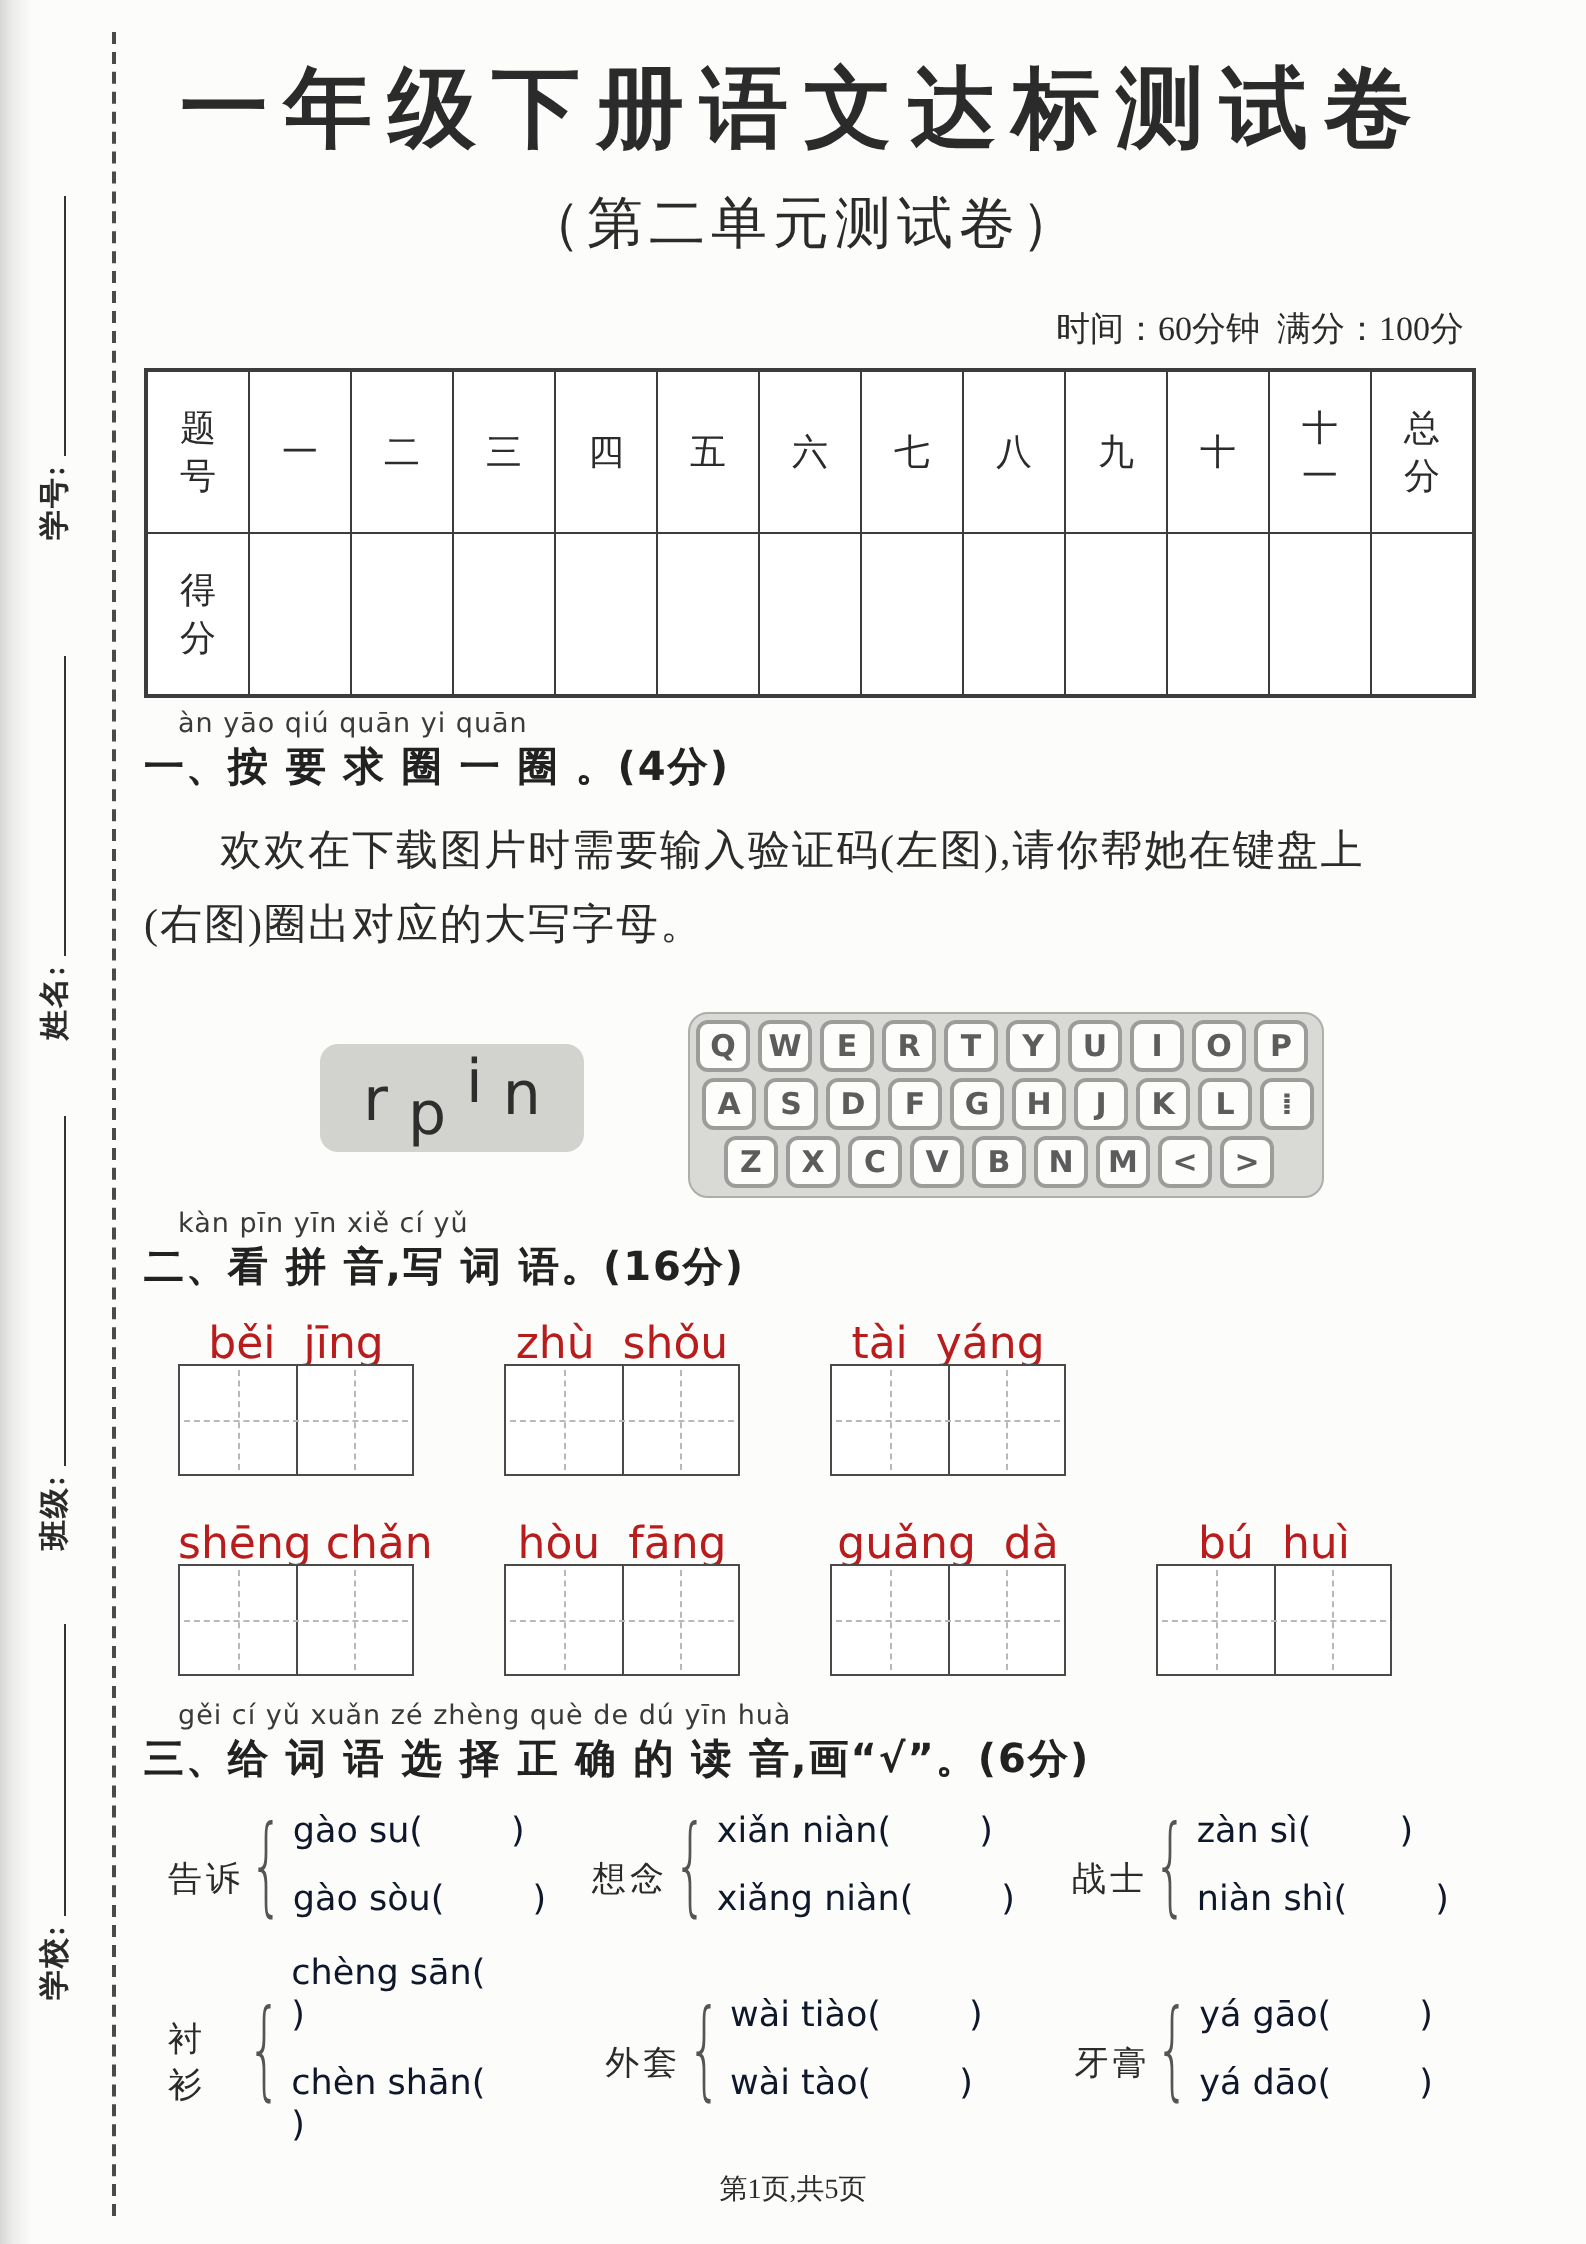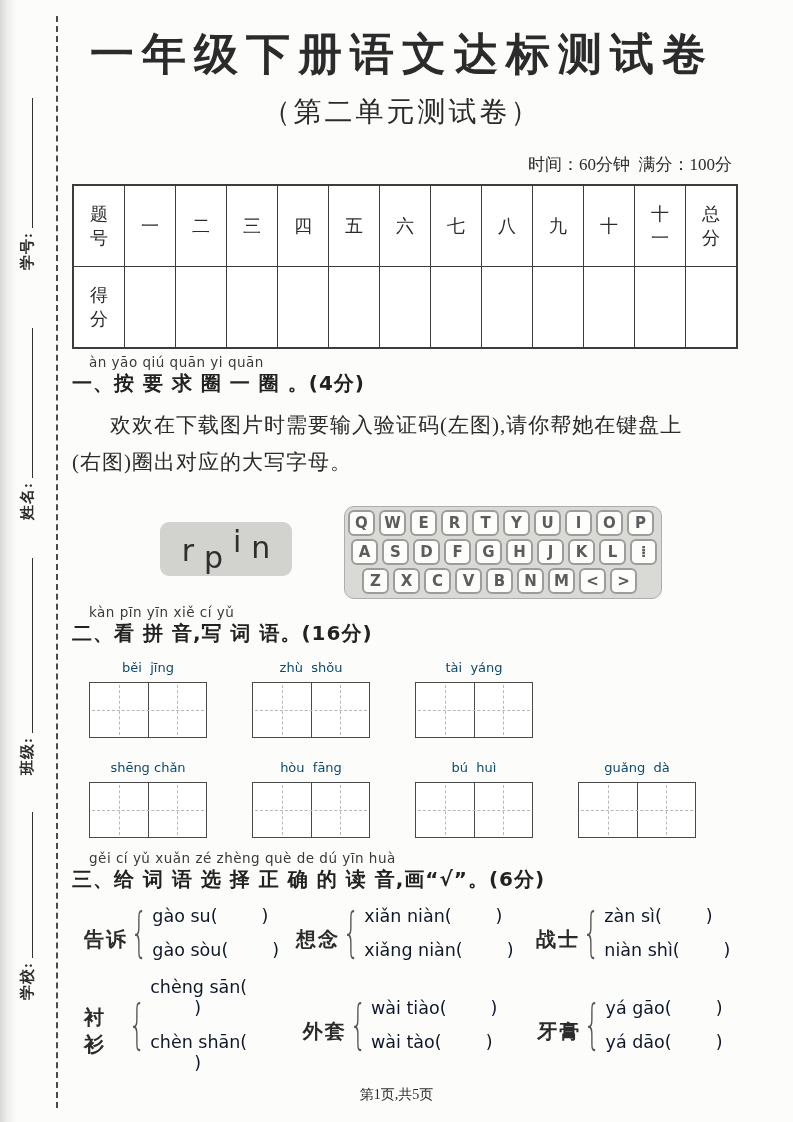--- a/index.html
+++ b/index.html
@@ -59,33 +59,33 @@
   .kb-row.r3{padding-left:14px;}
   .key{width:27px;height:26px;background:#fdfdfc;border:2px solid #9c9c9a;border-radius:6px;
     box-sizing:border-box;display:flex;align-items:center;justify-content:center;
     font-family:"DejaVu Sans",sans-serif;font-size:15px;font-weight:600;color:#5c5c5c;}
 
   .wp{white-space:pre;}
   .word-row{display:flex;column-gap:45px;padding-left:17px;}
   .word-row.r1{margin-top:14px;}
   .word-row.r2{margin-top:22px;}
   .wgroup{width:118px;}
-  .wpin{height:22px;text-align:center;font-family:"DejaVu Sans",sans-serif;font-size:13px;color:#0c4a6e;}
+  .wpin{height:22px;text-align:center;font-family:"DejaVu Sans",sans-serif;font-size:22px;color:#b91c1c;}
   .tian{width:118px;height:56px;border:1.6px solid #4a4a4a;display:flex;position:relative;
     box-sizing:border-box;background:#fff;}
   .tcell{flex:1;position:relative;}
   .tcell + .tcell{border-left:1.2px solid #4a4a4a;}
   .tcell::before{content:"";position:absolute;left:50%;top:2px;bottom:2px;border-left:1px dashed #b8b8b8;}
   .tian::after{content:"";position:absolute;left:2px;right:2px;top:50%;border-top:1px dashed #b8b8b8;}
 
   .choice-row{display:flex;column-gap:12px;padding-left:12px;align-items:center;}
   .choice-row.r1{margin-top:14px;}
   .choice-row.r2{margin-top:16px;}
   .cgroup{display:flex;align-items:center;}
-  .clabel{font-size:20px;font-weight:700;letter-spacing:2px;margin-top:12px;}
+  .clabel{font-size:17px;font-weight:400;letter-spacing:2px;margin-top:12px;}
   .brace{font-family:"DejaVu Sans",sans-serif;font-size:54px;font-weight:200;color:#555;
     transform:scaleX(.5);display:inline-block;line-height:1;margin:0 -4px 0 -6px;}
   .brace::before{content:"{";}
   .opts{display:flex;flex-direction:column;gap:13px;}
   .opt{font-family:"DejaVu Sans",sans-serif;font-size:17.5px;color:#0f172a;line-height:1.2;}
   .pgap{display:inline-block;width:44px;}
   .g1{width:200px;}
   .g2{width:228px;}
   .g3{width:196px;}
   .g4{width:208px;}
@@ -239,28 +239,28 @@
         </div>
     </div>
     <div class="wgroup">
       <div class="wpin wp">hòu  fāng</div>
       <div class="tian">
           <div class="tcell"></div>
           <div class="tcell"></div>
         </div>
     </div>
     <div class="wgroup">
+      <div class="wpin wp">guǎng  dà</div>
+      <div class="tian">
+          <div class="tcell"></div>
+          <div class="tcell"></div>
+        </div>
+    </div>
+    <div class="wgroup">
       <div class="wpin wp">bú  huì</div>
-      <div class="tian">
-          <div class="tcell"></div>
-          <div class="tcell"></div>
-        </div>
-    </div>
-    <div class="wgroup">
-      <div class="wpin wp">guǎng  dà</div>
       <div class="tian">
           <div class="tcell"></div>
           <div class="tcell"></div>
         </div>
     </div>
   </div>
 
   <div class="sec-pinyin" style="margin-top:12px;">gěi cí yǔ xuǎn zé zhèng què de dú yīn huà</div>
   <div class="sec-head">三、给 词 语 选 择 正 确 的 读 音,画“√”。(6分)</div>
 

